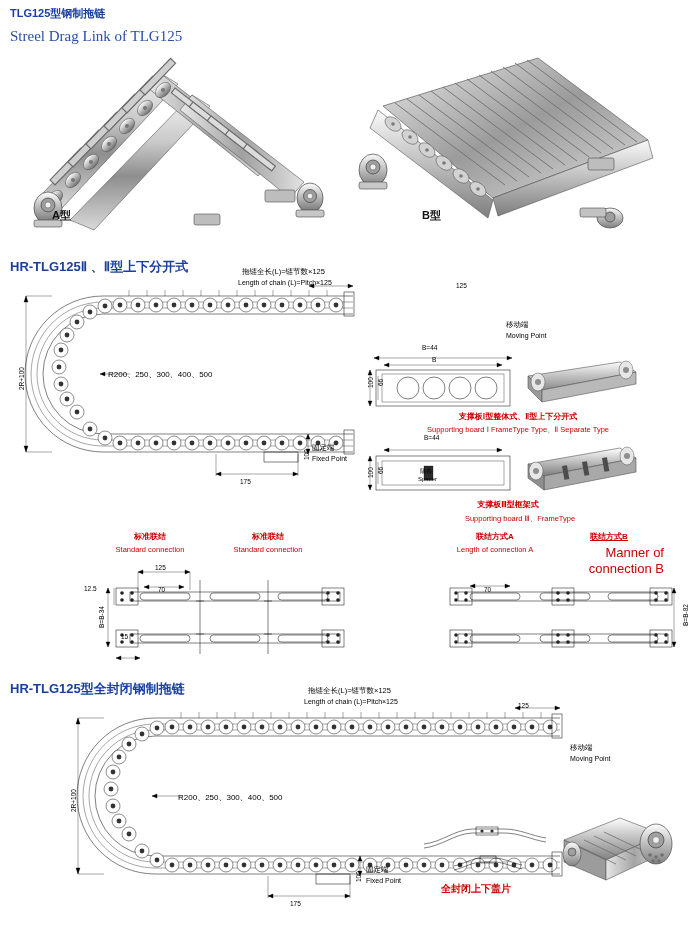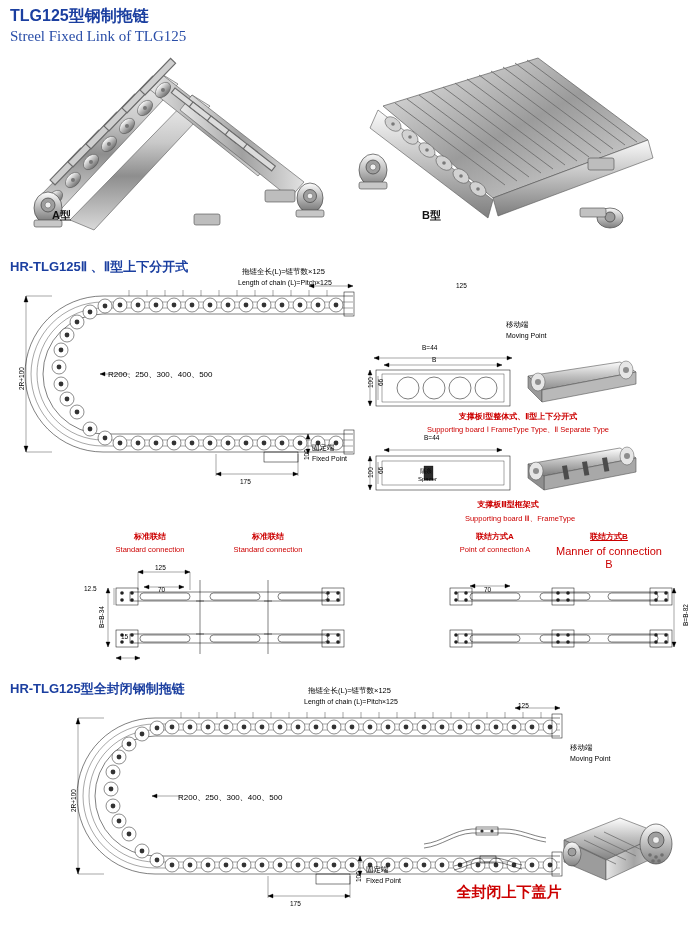--- a/index.html
+++ b/index.html
@@ -3,21 +3,21 @@
 <meta charset="utf-8">
 <style>
   html,body{margin:0;padding:0;}
   body{
     width:700px;height:925px;position:relative;background:#ffffff;
     font-family:"Liberation Sans", sans-serif;
     color:#000;overflow:hidden;
   }
   .abs{position:absolute;}
   
-  #title-cn{left:10px;top:6px;font-size:16px;font-weight:bold;color:#1b3fa0;letter-spacing:0px;}
+  #title-cn{left:10px;top:6px;font-size:11px;font-weight:bold;color:#1b3fa0;letter-spacing:0px;}
   #title-en{left:10px;top:28px;font-size:15px;color:#2a4ea8;font-family:"Liberation Serif",serif;}
   .sec-title{font-size:13px;font-weight:bold;color:#1b3fa0;}
   
   .photo{position:absolute;}
   .caption{position:absolute;font-size:11px;font-weight:bold;color:#111;}
 
   
   .lbl{position:absolute;font-size:7px;color:#000;line-height:1.15;}
   .lbl-cn{position:absolute;font-size:7.5px;color:#000;line-height:1.15;}
   .lbl-red{position:absolute;font-size:8px;color:#cc0000;font-weight:bold;line-height:1.2;text-align:center;}
@@ -28,21 +28,21 @@
   .linkchain{position:absolute;}
   svg{display:block;overflow:visible;}
   .ln{stroke:#000;stroke-width:.5;fill:none;}
   .lnthin{stroke:#000;stroke-width:.35;fill:none;}
   .fillk{fill:#2b2b2b;stroke:#000;stroke-width:.3;}
 </style>
 </head>
 <body>
 
 <div class="abs" id="title-cn">TLG125型钢制拖链</div>
-<div class="abs" id="title-en">Streel Fixed Link of  TLG125</div>
+<div class="abs" id="title-en">Streel Drag Link of  TLG125</div>
 
 <div class="photo" style="left:10px;top:48px;width:330px;height:180px;">
   <svg width="330" height="180" viewBox="0 0 330 180">
     <defs>
       <linearGradient id="mg" x1="0" y1="0" x2="0" y2="1">
         <stop offset="0" stop-color="#f2f2f2"></stop>
           <stop offset=".35" stop-color="#c9c9c9"></stop>
         <stop offset=".6" stop-color="#8e8e8e"></stop>
           <stop offset="1" stop-color="#d9d9d9"></stop>
       </linearGradient>
@@ -471,23 +471,23 @@
 
 <div class="lbl-red" style="left:388px;top:500px;width:240px;">支撑板Ⅲ型框架式</div>
 <div class="lbl-red" style="left:400px;top:514px;width:240px;font-weight:normal;font-size:7.5px;">Supporting board Ⅲ、FrameType</div>
 
 <div class="lbl-red" style="left:110px;top:532px;width:80px;">标准联结</div>
 <div class="lbl-red" style="left:92px;top:545px;width:116px;font-weight:normal;font-size:7.5px;">Standard connection</div>
 <div class="lbl-red" style="left:228px;top:532px;width:80px;">标准联结</div>
 <div class="lbl-red" style="left:210px;top:545px;width:116px;font-weight:normal;font-size:7.5px;">Standard connection</div>
 
 <div class="lbl-red" style="left:452px;top:532px;width:86px;">联结方式A</div>
-<div class="lbl-red" style="left:440px;top:545px;width:110px;font-weight:normal;font-size:7.5px;">Point of connection A</div>
+<div class="lbl-red" style="left:440px;top:545px;width:110px;font-weight:normal;font-size:7.5px;">Length of connection A</div>
 <div class="lbl-red" style="left:566px;top:532px;width:86px;text-decoration:underline;">联结方式B</div>
-<div class="lbl-red" style="left:554px;top:545px;width:110px;font-weight:normal;font-size:11px;">Manner of connection B</div>
+<div class="lbl-red" style="left:554px;top:545px;width:110px;font-weight:normal;font-size:13px;text-align:right;">Manner of connection B</div>
 
 <div class="linkchain" style="left:100px;top:562px;">
   <svg width="250" height="110" viewBox="0 0 250 110">
 
     <g class="lnthin">
       <line x1="38" y1="10" x2="90" y2="10"></line>
       <polygon points="38,10 43,8 43,12" fill="#000"></polygon>
         <polygon points="90,10 85,8 85,12" fill="#000"></polygon>
       <line x1="38" y1="10" x2="38" y2="28"></line>
         <line x1="90" y1="10" x2="90" y2="28"></line>
@@ -826,21 +826,21 @@
     <path class="ln" d="M4,24 C22,22 34,10 52,9 L84,9 C100,9 112,16 126,18"></path>
     <path class="ln" d="M4,28 C22,26 34,14 52,13 L84,13 C100,13 112,20 126,22"></path>
     <rect class="ln" x="56" y="7" width="22" height="8" fill="#fff"></rect>
     <circle cx="62" cy="11" r="1.6" fill="#333"></circle>
     <circle cx="72" cy="11" r="1.6" fill="#333"></circle>
     <path class="ln" d="M34,46 C44,44 52,38 62,38 L74,38 C84,38 92,43 102,45"></path>
     <path class="ln" d="M34,50 C44,48 52,42 62,42 L74,42 C84,42 92,47 102,49"></path>
     <rect class="ln" x="60" y="36" width="16" height="7" fill="#fff"></rect>
   </svg>
 </div>
-<div class="lbl-red" style="left:444px;top:883px;width:130px;font-size:15px;">全封闭上下盖片</div>
+<div class="lbl-red" style="left:411px;top:883px;width:130px;font-size:10px;">全封闭上下盖片</div>
 
 <div class="photo" style="left:558px;top:810px;width:130px;height:80px;">
   <svg width="130" height="80" viewBox="0 0 130 80">
     <defs>
       <linearGradient id="cp1" x1="0" y1="0" x2="0" y2="1">
         <stop offset="0" stop-color="#fdfdfd"></stop>
           <stop offset=".45" stop-color="#c3c3c3"></stop>
         <stop offset="1" stop-color="#828282"></stop>
       </linearGradient>
       <linearGradient id="cp2" x1="0" y1="0" x2="1" y2="0">

